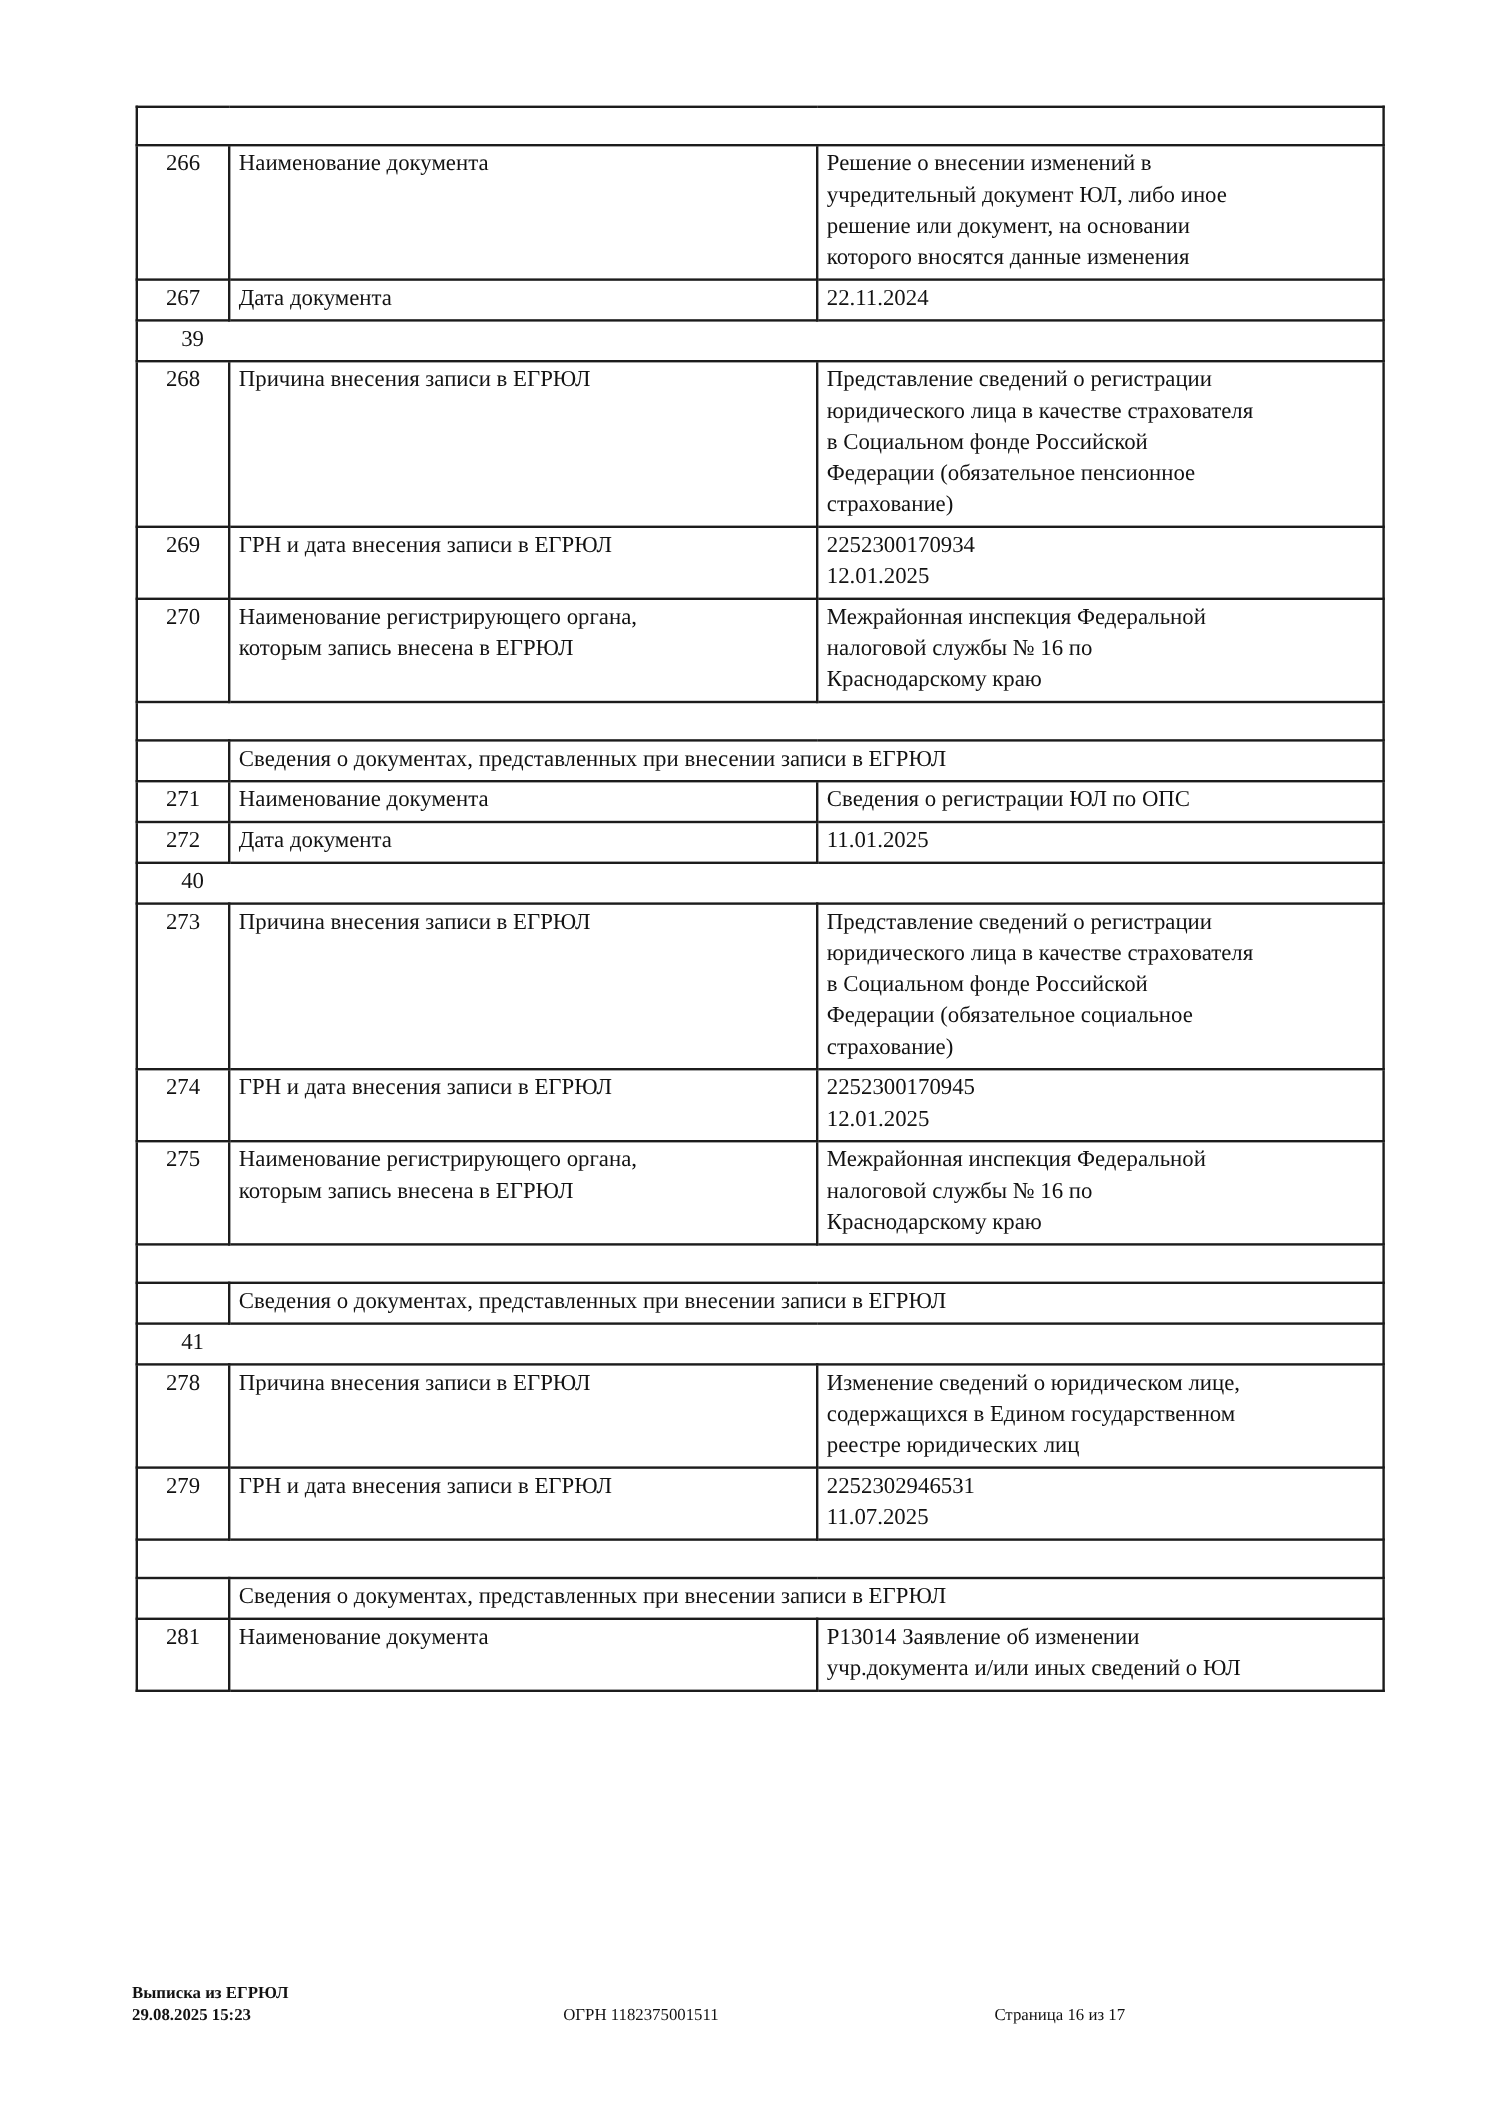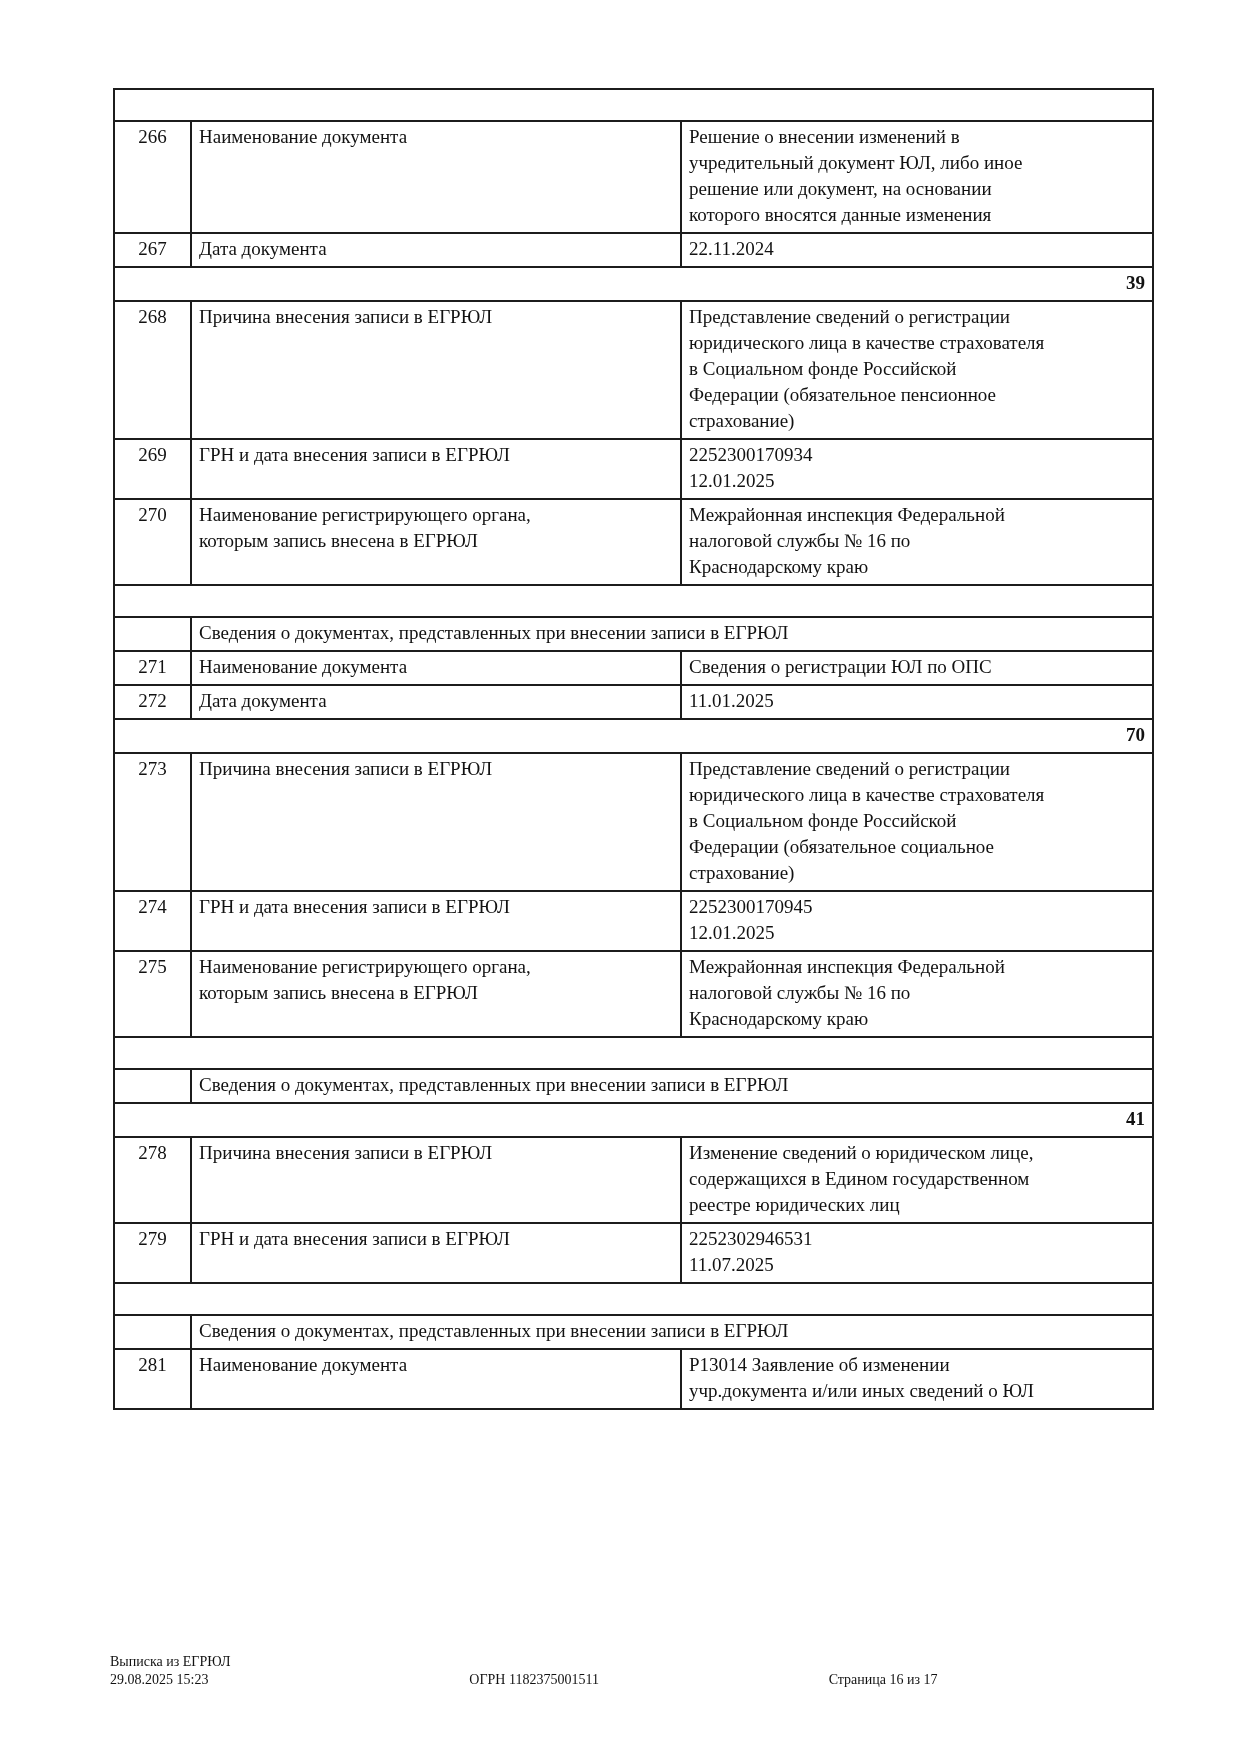--- a/index.html
+++ b/index.html
@@ -38,36 +38,36 @@
     td.num {
       text-align: center;
       padding-left: 2px;
       padding-right: 2px;
     }
     td.spacer {
       height: 26px;
       padding: 2px;
     }
     td.section {
-      text-align: right;
-      font-weight: bold;
+      text-align: left;
+      font-weight: normal;
       padding-left: 36px;
     }
     .footer {
       position: absolute;
       left: 110px;
       top: 1653px;
       width: 1078px;
       display: grid;
       grid-template-columns: 1fr 1fr 1fr;
       align-items: end;
       font-size: 14px;
       line-height: 18px;
     }
-    .footer-left   { text-align: left; }
+    .footer-left   { text-align: left; font-weight: bold; }
     .footer-center { text-align: left; }
     .footer-right  { text-align: left; }
   </style>
 </head>
 <body>
 
 <table class="egrul-table">
   <colgroup>
     <col class="c1">
     <col class="c2">
@@ -127,21 +127,21 @@
         <td class="num">271</td>
         <td>Наименование документа</td>
         <td>Сведения о регистрации ЮЛ по ОПС</td>
       </tr>
       <tr>
         <td class="num">272</td>
         <td>Дата документа</td>
         <td>11.01.2025</td>
       </tr>
       <tr>
-        <td class="section" colspan="3">70</td>
+        <td class="section" colspan="3">40</td>
       </tr>
       <tr>
         <td class="num">273</td>
         <td>Причина внесения записи в ЕГРЮЛ</td>
         <td>Представление сведений о регистрации
 юридического лица в качестве страхователя
 в Социальном фонде Российской
 Федерации (обязательное социальное
 страхование)</td>
       </tr>

